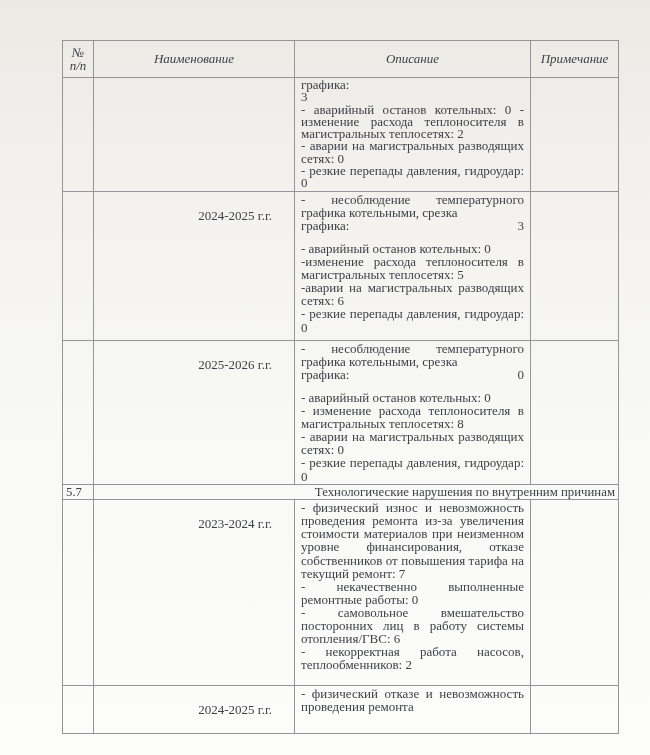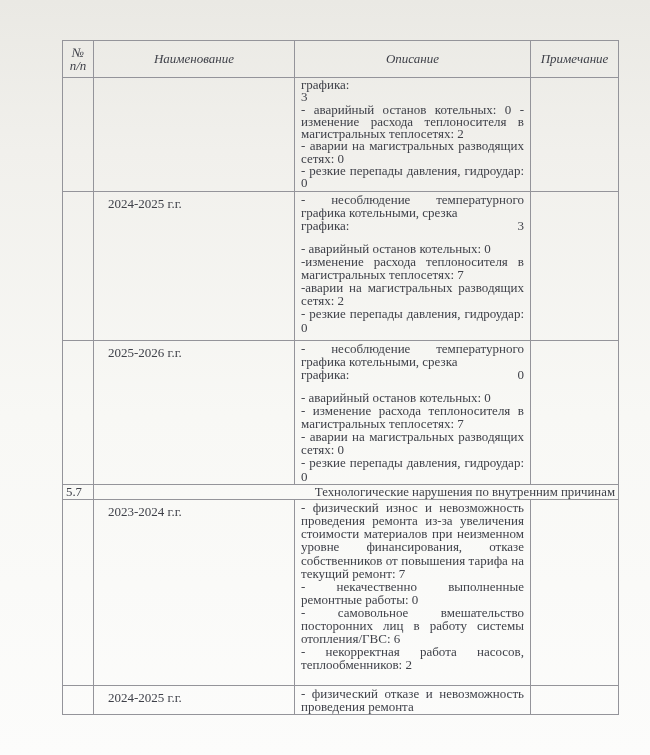--- a/index.html
+++ b/index.html
@@ -44,21 +44,21 @@
   .th-num { white-space: pre-line; line-height: 13px; }
   tr.r-head { height: 37px; }
   tr.r-a    { height: 112px; }
   tr.r-b    { height: 149px; }
   tr.r-c    { height: 144px; padding-left: 26px; }
   tr.r-57   { height: 14px; }
   tr.r-d    { height: 186px; }
   tr.r-e    { height: 28px; }
   .c-num  { padding: 1px 3px; margin-top: 48px; }
   .c-name { padding-left: 10px; }
-  .name-text { margin: 4px; line-height: 13.1px; }
+  .name-text { margin: 16px; line-height: 13.1px; text-align: right; }
   .para {
     margin: 0;
     text-align: justify;
     line-height: 13.1px;
   }
   tr.r-a .para { line-height: 12.3px; }
   .split {
     display: flex;
     justify-content: space-between;
     line-height: 13.1px;
@@ -118,41 +118,41 @@
           <p class="name-text">2024-2025 г.г.</p>
         </td>
         <td class="c-desc">
           <p class="para">- несоблюдение температурного графика котельными, срезка</p>
           <div class="split">
             <span>графика:</span>
             <span>3</span>
           </div>
           <div class="blank-line"></div>
           <p class="para">- аварийный останов котельных: 0</p>
-          <p class="para">-изменение расхода теплоносителя в магистральных теплосетях: 7</p>
-          <p class="para">-аварии на магистральных разводящих сетях: 2</p>
+          <p class="para">-изменение расхода теплоносителя в магистральных теплосетях: 5</p>
+          <p class="para">-аварии на магистральных разводящих сетях: 6</p>
           <p class="para">- резкие перепады давления, гидроудар: 0</p>
         </td>
         <td class="c-note"></td>
       </tr>
 
       <tr class="r-c">
         <td class="c-num"></td>
         <td class="c-name">
           <p class="name-text">2025-2026 г.г.</p>
         </td>
         <td class="c-desc">
           <p class="para">- несоблюдение температурного графика котельными, срезка</p>
           <div class="split">
             <span>графика:</span>
             <span>0</span>
           </div>
           <div class="blank-line"></div>
           <p class="para">- аварийный останов котельных: 0</p>
-          <p class="para">- изменение расхода теплоносителя в магистральных теплосетях: 7</p>
+          <p class="para">- изменение расхода теплоносителя в магистральных теплосетях: 8</p>
           <p class="para">- аварии на магистральных разводящих сетях: 0</p>
           <p class="para">- резкие перепады давления, гидроудар: 0</p>
         </td>
         <td class="c-note"></td>
       </tr>
 
       <tr class="r-57">
         <td class="c-num">5.7</td>
         <td class="c-merged" colspan="3">Технологические нарушения по внутренним причинам</td>
       </tr>

